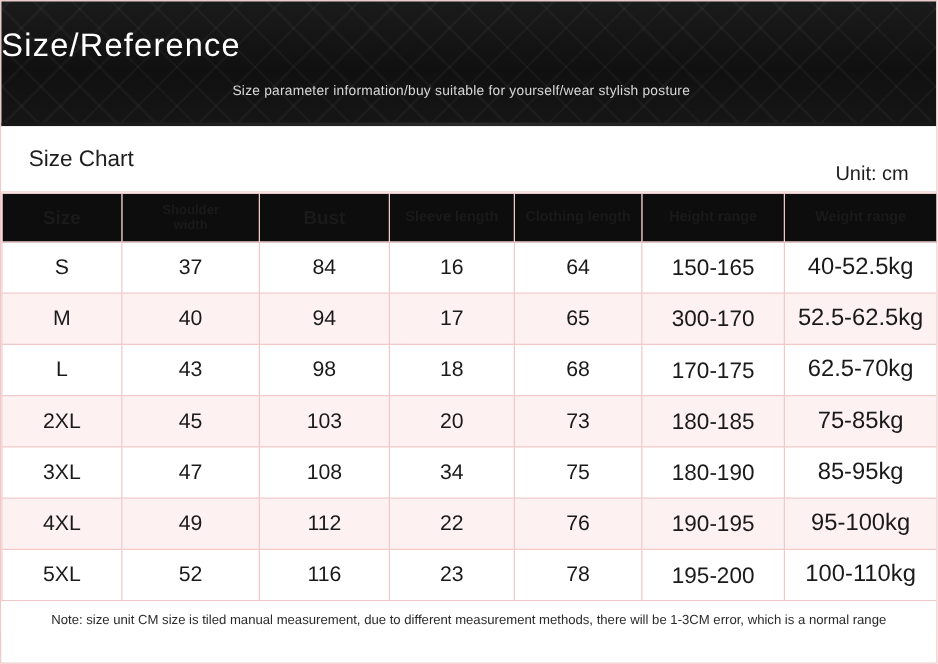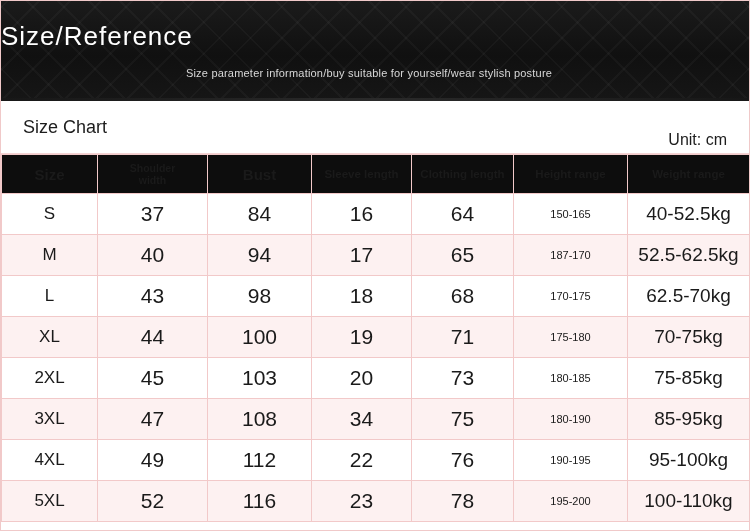--- a/index.html
+++ b/index.html
@@ -110,30 +110,30 @@
   thead th.col-size { font-size: 15px; }
   thead th.col-bust { font-size: 15px; }
   thead th.two-line { font-size: 10.5px; line-height: 12px; }
   thead th.col-sleeve,
   thead th.col-clothing,
   thead th.col-height,
   thead th.col-weight { font-size: 11.5px; }
 
   tbody td {
     height: 38px;
-    font-size: 21px;
+    font-size: 17px;
   }
   tbody tr:nth-child(even) td { background: #fdf1f1; }
   tbody tr:nth-child(odd) td { background: #ffffff; }
   td.c-size {
     background: #ffffff !important;
     font-size: 17px;
   }
   tbody tr:nth-child(even) td.c-size { background: #fdf1f1 !important; }
-  td.c-height { font-size: 11px; }
+  td.c-height { font-size: 18px; }
   td.c-weight { font-size: 19px; }
 
   
   col.w-size     { width: 96px; }
   col.w-shoulder { width: 110px; }
   col.w-bust     { width: 104px; }
   col.w-sleeve   { width: 100px; }
   col.w-clothing { width: 102px; }
   col.w-height   { width: 114px; }
   col.w-weight   { width: 122px; }
@@ -197,42 +197,33 @@
         <td>64</td>
         <td class="c-height">150-165</td>
         <td class="c-weight">40-52.5kg</td>
       </tr>
       <tr>
         <td class="c-size">M</td>
         <td>40</td>
         <td>94</td>
         <td>17</td>
         <td>65</td>
-        <td class="c-height">187-170</td>
+        <td class="c-height">300-170</td>
         <td class="c-weight">52.5-62.5kg</td>
       </tr>
       <tr>
         <td class="c-size">L</td>
         <td>43</td>
         <td>98</td>
         <td>18</td>
         <td>68</td>
         <td class="c-height">170-175</td>
         <td class="c-weight">62.5-70kg</td>
       </tr>
       <tr>
-        <td class="c-size">XL</td>
-        <td>44</td>
-        <td>100</td>
-        <td>19</td>
-        <td>71</td>
-        <td class="c-height">175-180</td>
-        <td class="c-weight">70-75kg</td>
-      </tr>
-      <tr>
         <td class="c-size">2XL</td>
         <td>45</td>
         <td>103</td>
         <td>20</td>
         <td>73</td>
         <td class="c-height">180-185</td>
         <td class="c-weight">75-85kg</td>
       </tr>
       <tr>
         <td class="c-size">3XL</td>

